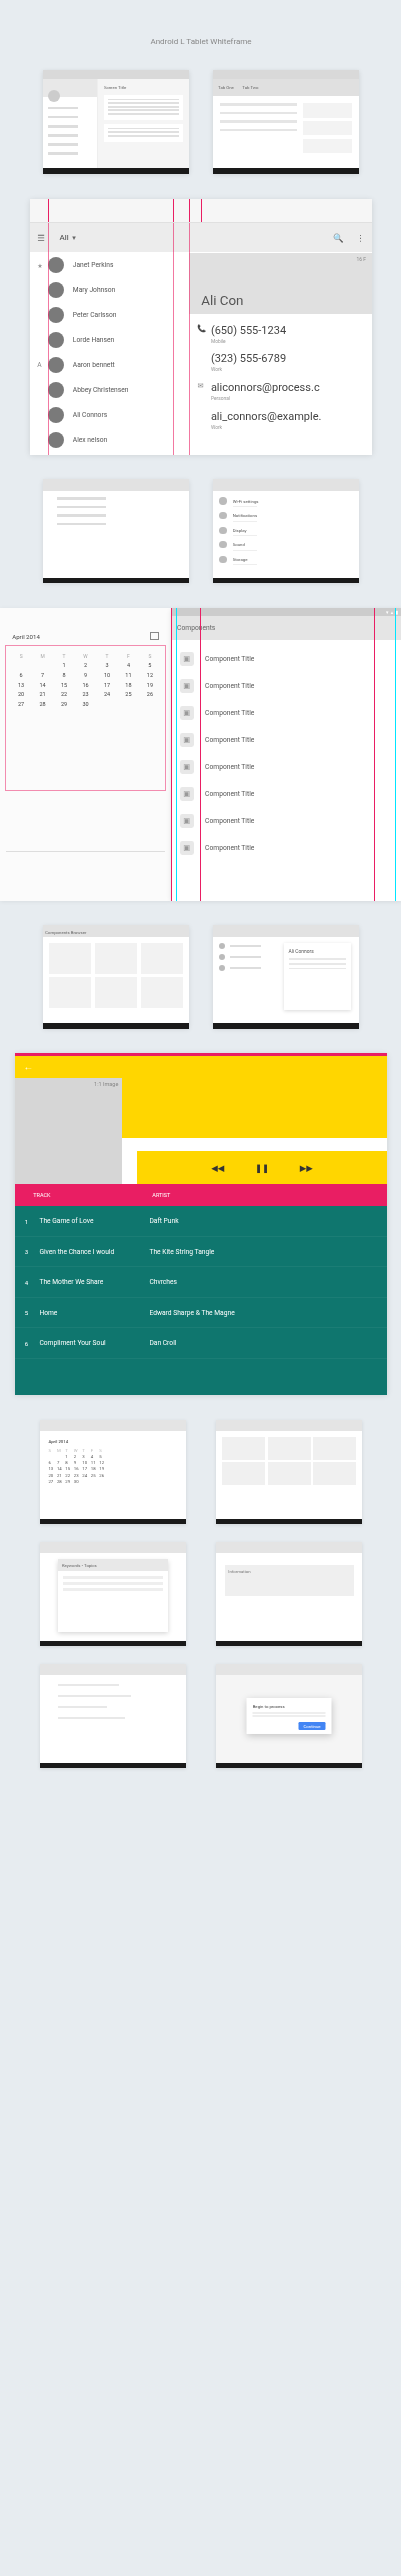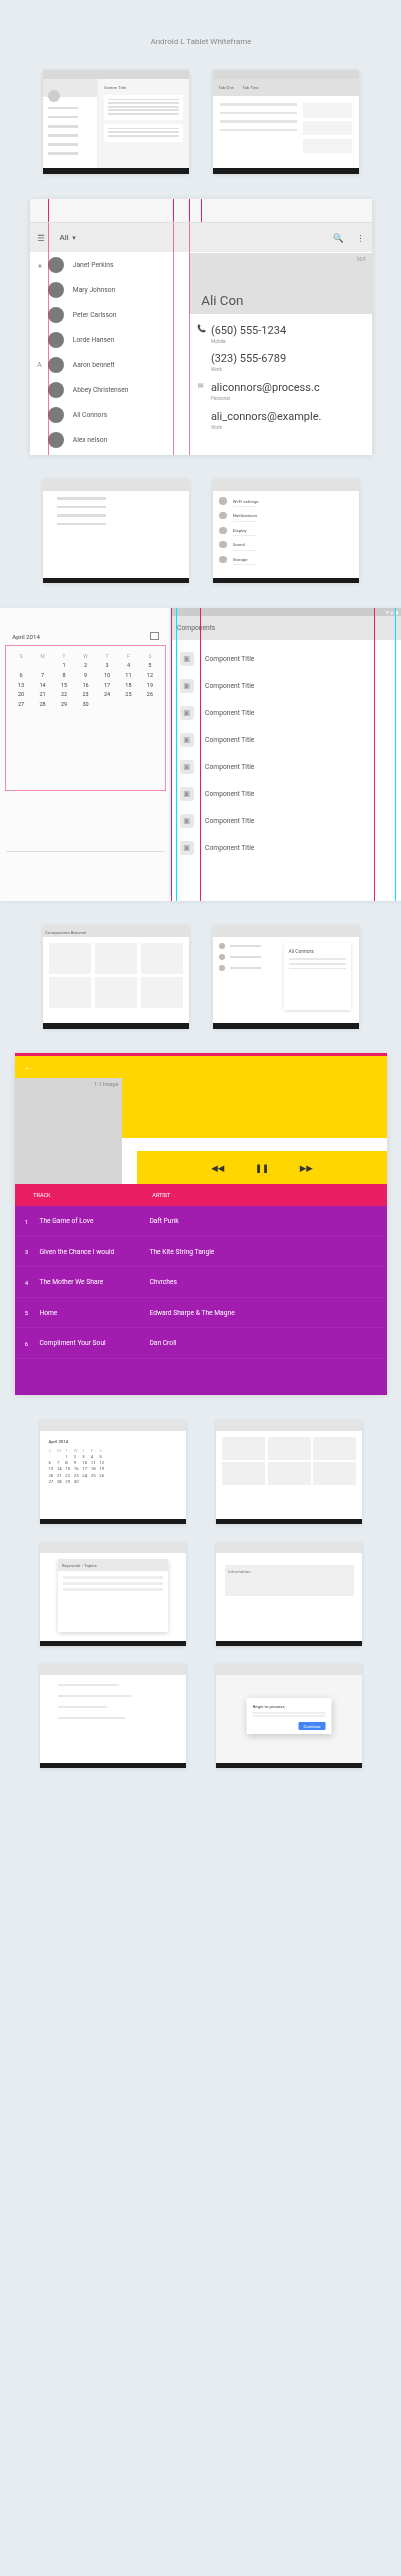--- a/index.html
+++ b/index.html
@@ -86,21 +86,21 @@
 .music-frame{margin:0 auto 24.4px;width:372px;height:342px;position:relative;box-shadow:0 1.2px 6.1px rgba(0,0,0,.12);overflow:hidden;background:#fff}
 .music-frame .back{position:absolute;top:7.3px;left:8.5px;color:#fff;font-size:9.8px;z-index:3}
 .music-frame .hero{height:110px;background:linear-gradient(#ffd600,#ffd600 85px,#fff 85px);position:relative}
 .music-frame .hero-img{position:absolute;left:0;top:24.4px;width:107px;height:107px;background:#d6d6d6;display:flex;align-items:flex-start;justify-content:flex-end;padding:3.7px;font-size:5.5px;color:#888}
 .music-frame .hero-title{position:absolute;right:0;top:37px;left:122px;height:61px;background:#ffa000;padding:12.2px;color:#fff}
 .music-frame .hero-title h2{font-size:13.4px;font-weight:400}
 .music-frame .hero-title p{font-size:6.1px;margin-top:2.4px}
 .music-frame .controls{position:absolute;left:122px;right:0;top:98px;height:34px;background:#ffd600;display:flex;align-items:center;justify-content:center;gap:30.5px;font-size:8.5px;color:#333}
 .music-frame .track-head{position:absolute;left:0;right:0;top:131px;height:22px;background:#e91e63;display:flex;align-items:center;font-size:5.5px;color:#fff;padding:0 18.3px}
 .music-frame .track-head .c1{width:119px}
-.music-frame .tracks{position:absolute;left:0;right:0;top:153px;bottom:0;background:#a21caf}
+.music-frame .tracks{position:absolute;left:0;right:0;top:153px;bottom:0;background:#0f766e}
 .music-frame .track{display:flex;align-items:center;height:30.5px;padding:0 9.8px;font-size:6.7px;color:#fff;border-bottom:0.6px solid rgba(255,255,255,.05)}
 .music-frame .track .num{width:14.6px;font-size:6.1px}
 .music-frame .track .tname{width:110px}
 .music-frame .hline{position:absolute;left:0;right:0;height:2.4px;background:#e91e63;z-index:4}
 
 .grid-4{display:grid;grid-template-columns:1fr 1fr;gap:18.3px 24.4px;padding:0 37px 30.5px;justify-items:center}
 .mini{width:146px;height:104px;background:#fff;box-shadow:0 1.2px 3.7px rgba(0,0,0,.1);position:relative;overflow:hidden}
 .mini .tb{height:11px;background:#e4e4e4}
 .mini .bb{position:absolute;bottom:0;left:0;right:0;height:4.9px;background:#1a1a1a}
 .mini-cal .body{padding:8.5px;display:flex;gap:12.2px}

